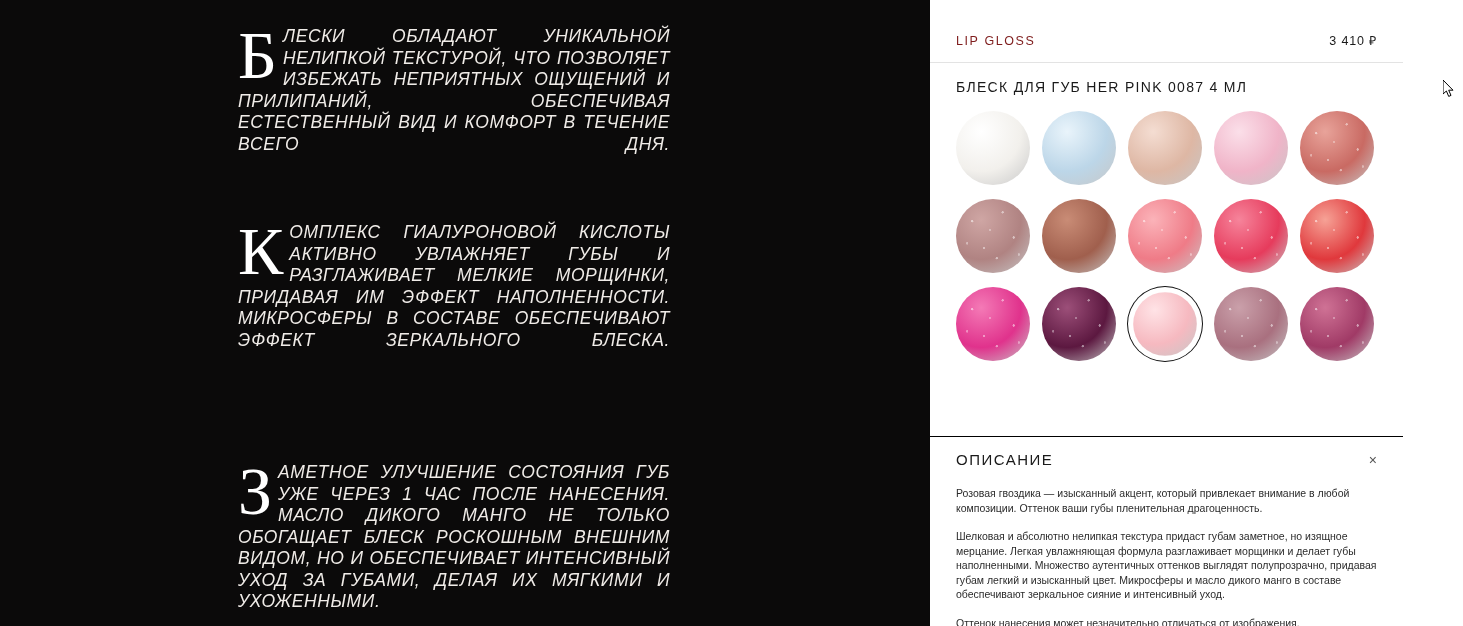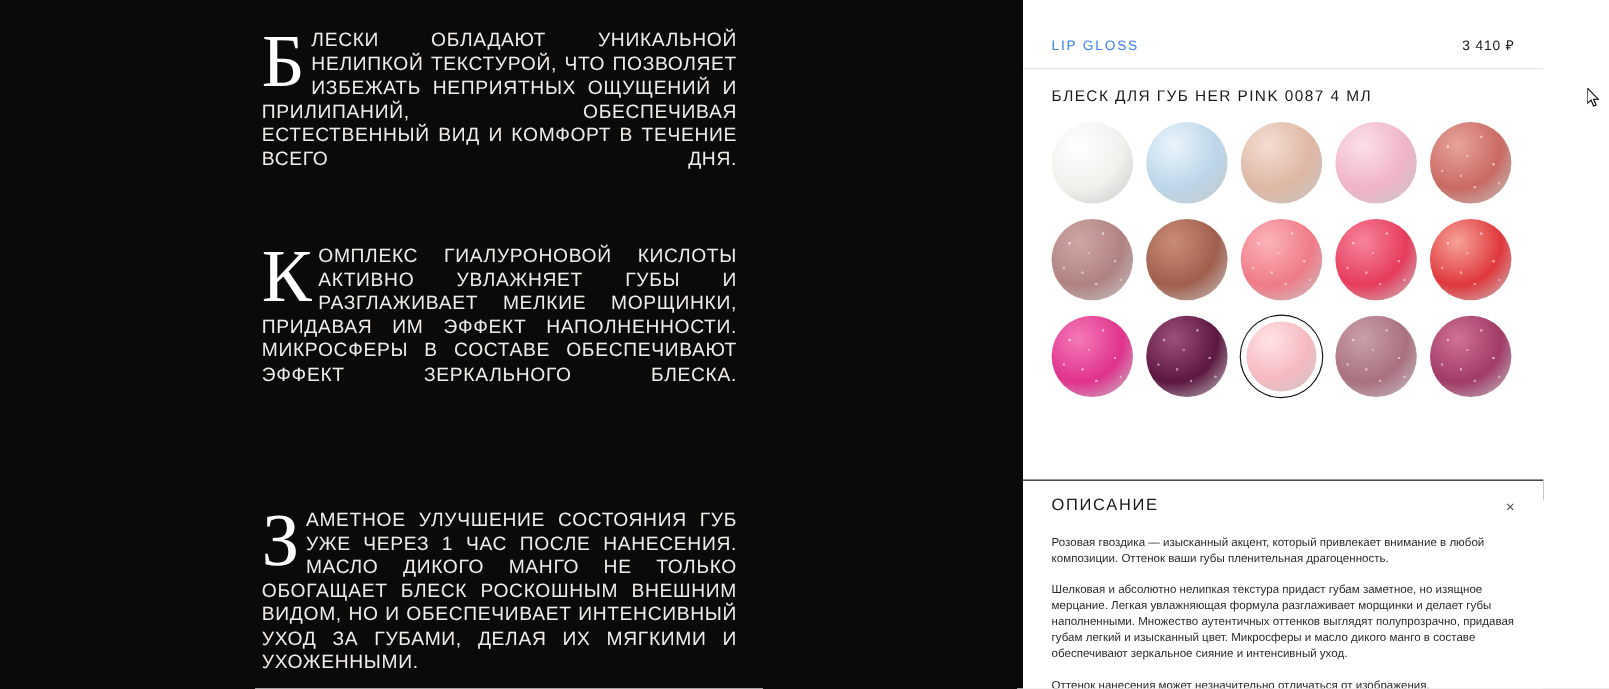--- a/index.html
+++ b/index.html
@@ -45,21 +45,21 @@
     font-family: "Liberation Serif", serif;
     font-size: 68px;
     line-height: 54px;
     margin: 0 6px 0 0;
     padding-top: 2px;
     text-transform: none;
     letter-spacing: 0;
     color: #ffffff;
     font-weight: 400;
   }
-  .para .body-text { display: inline; }
+  .para .body-text { display: inline; font-style: italic; }
 
   
   .right-panel {
     position: absolute;
     left: 930px; top: 0;
     width: 533px; height: 626px;
     background: #ffffff;
   }
   .card {
     position: absolute;
@@ -71,21 +71,21 @@
     display: flex;
     justify-content: space-between;
     align-items: baseline;
     padding: 32px 26px 13px 26px;
     border-bottom: 1px solid #e3e3e3;
   }
   .brand-line {
     font-size: 12.5px;
     letter-spacing: 1.6px;
     text-transform: uppercase;
-    color: #3b82f6;
+    color: #7f1d1d;
   }
   .price {
     font-size: 12.5px;
     letter-spacing: 0.8px;
     color: #1a1a1a;
   }
   .product-name {
     padding: 16px 26px 0 26px;
     font-size: 14px;
     letter-spacing: 1.3px;

